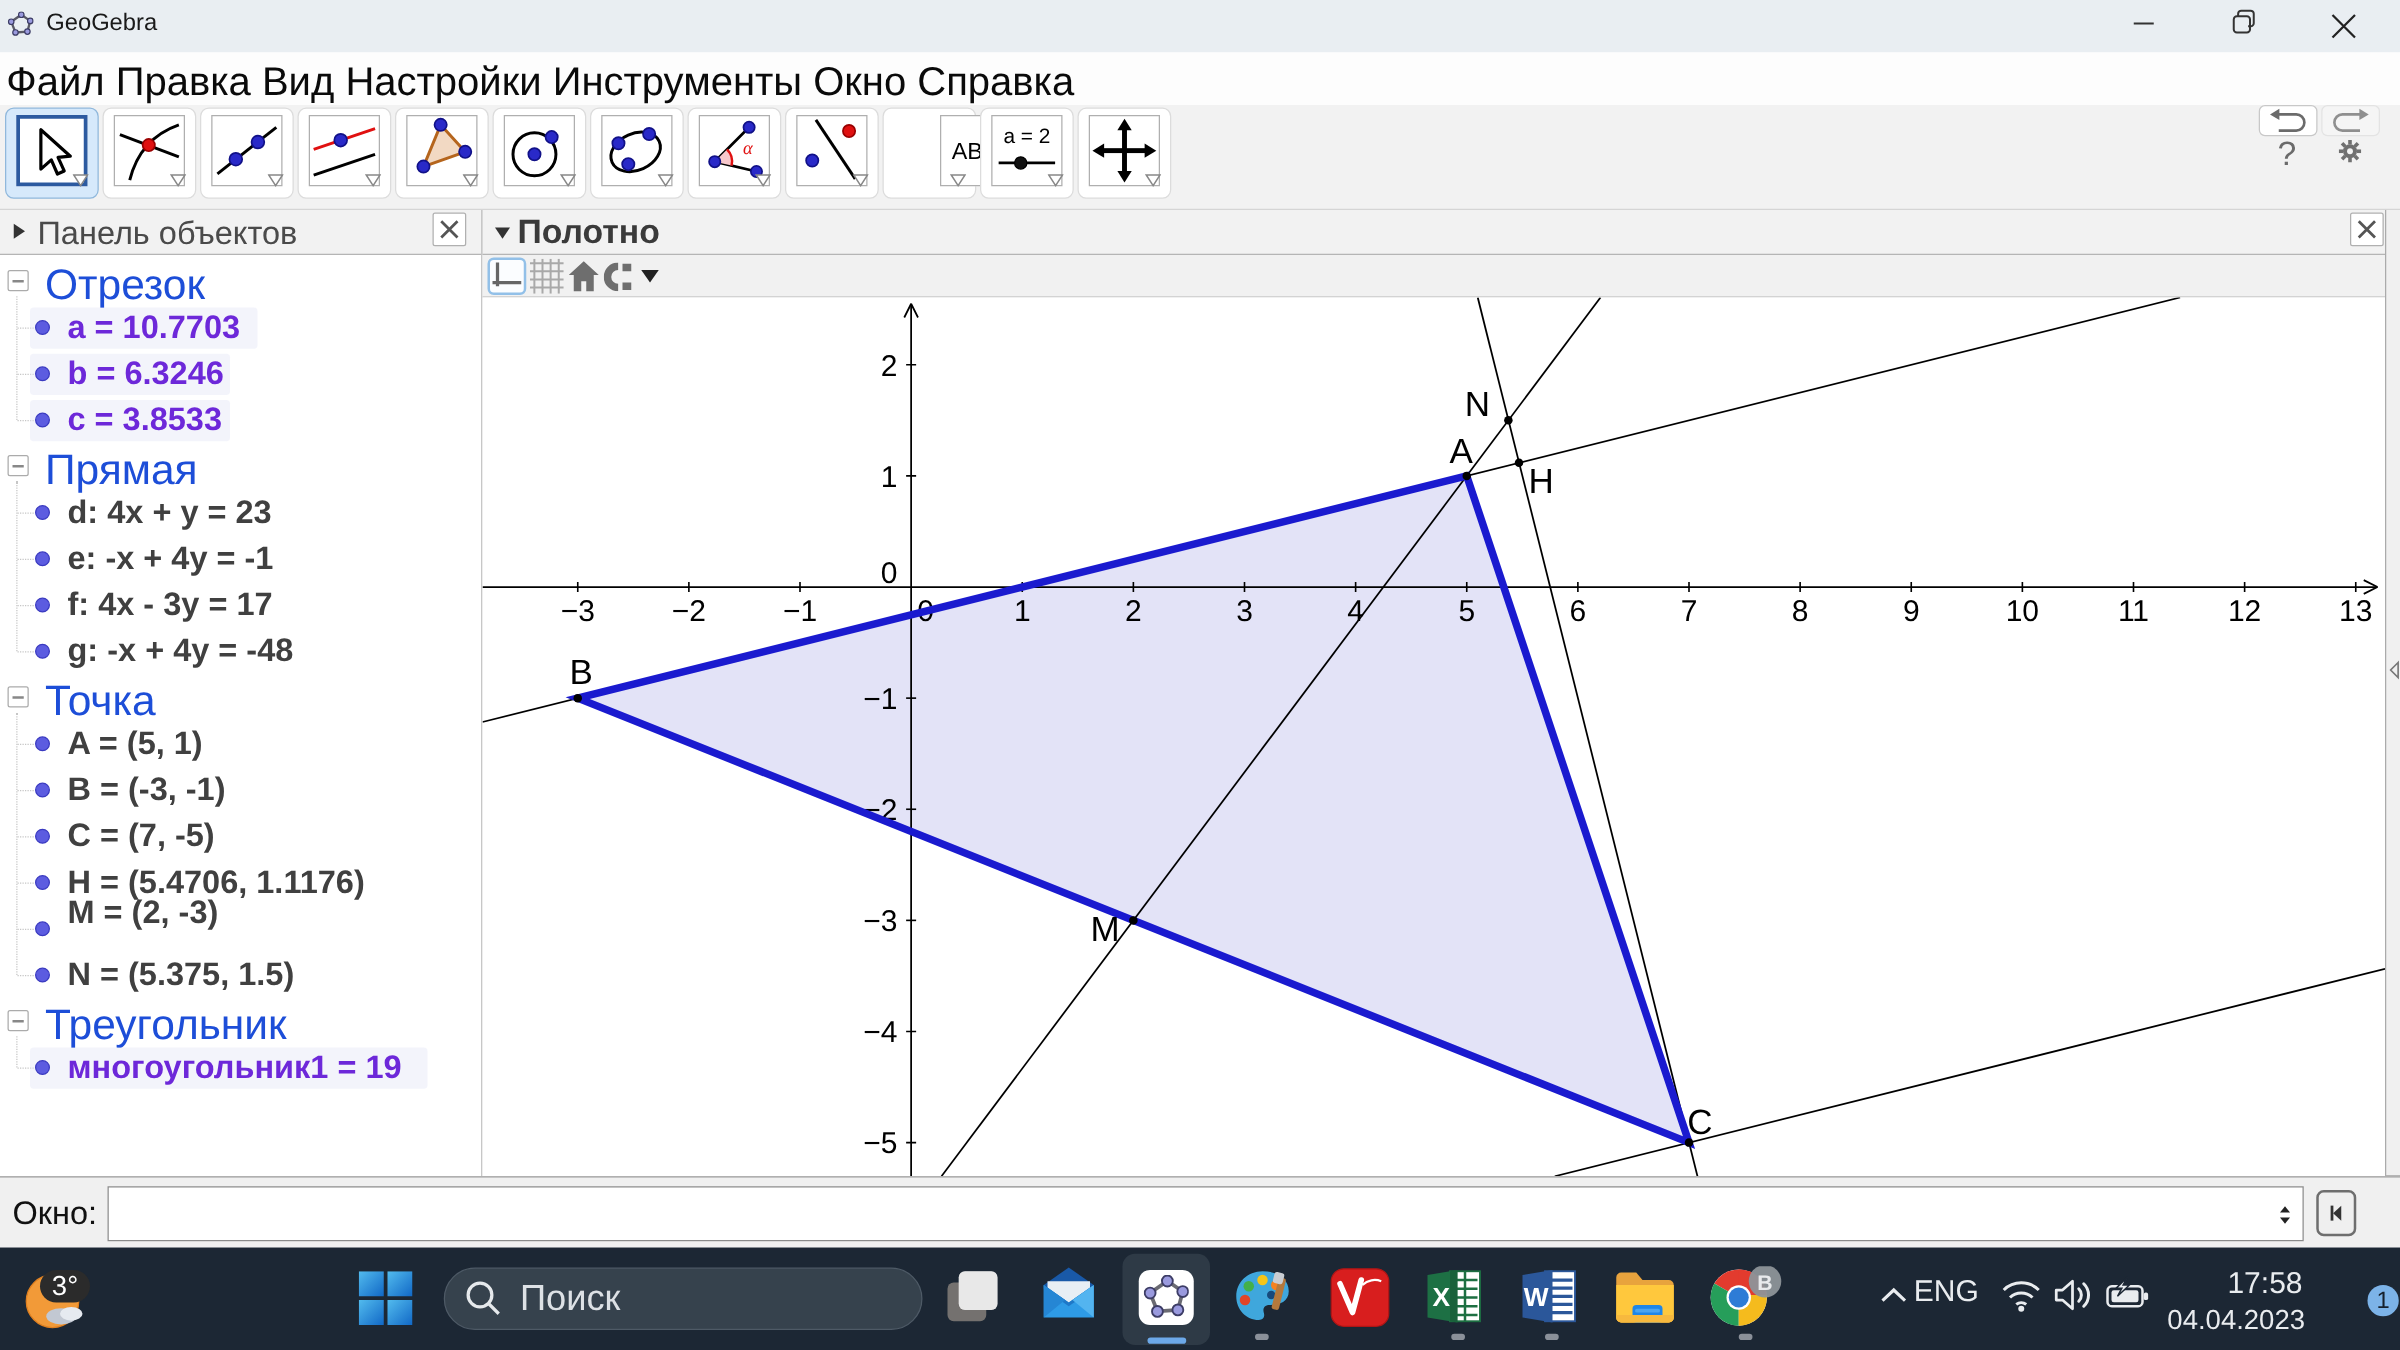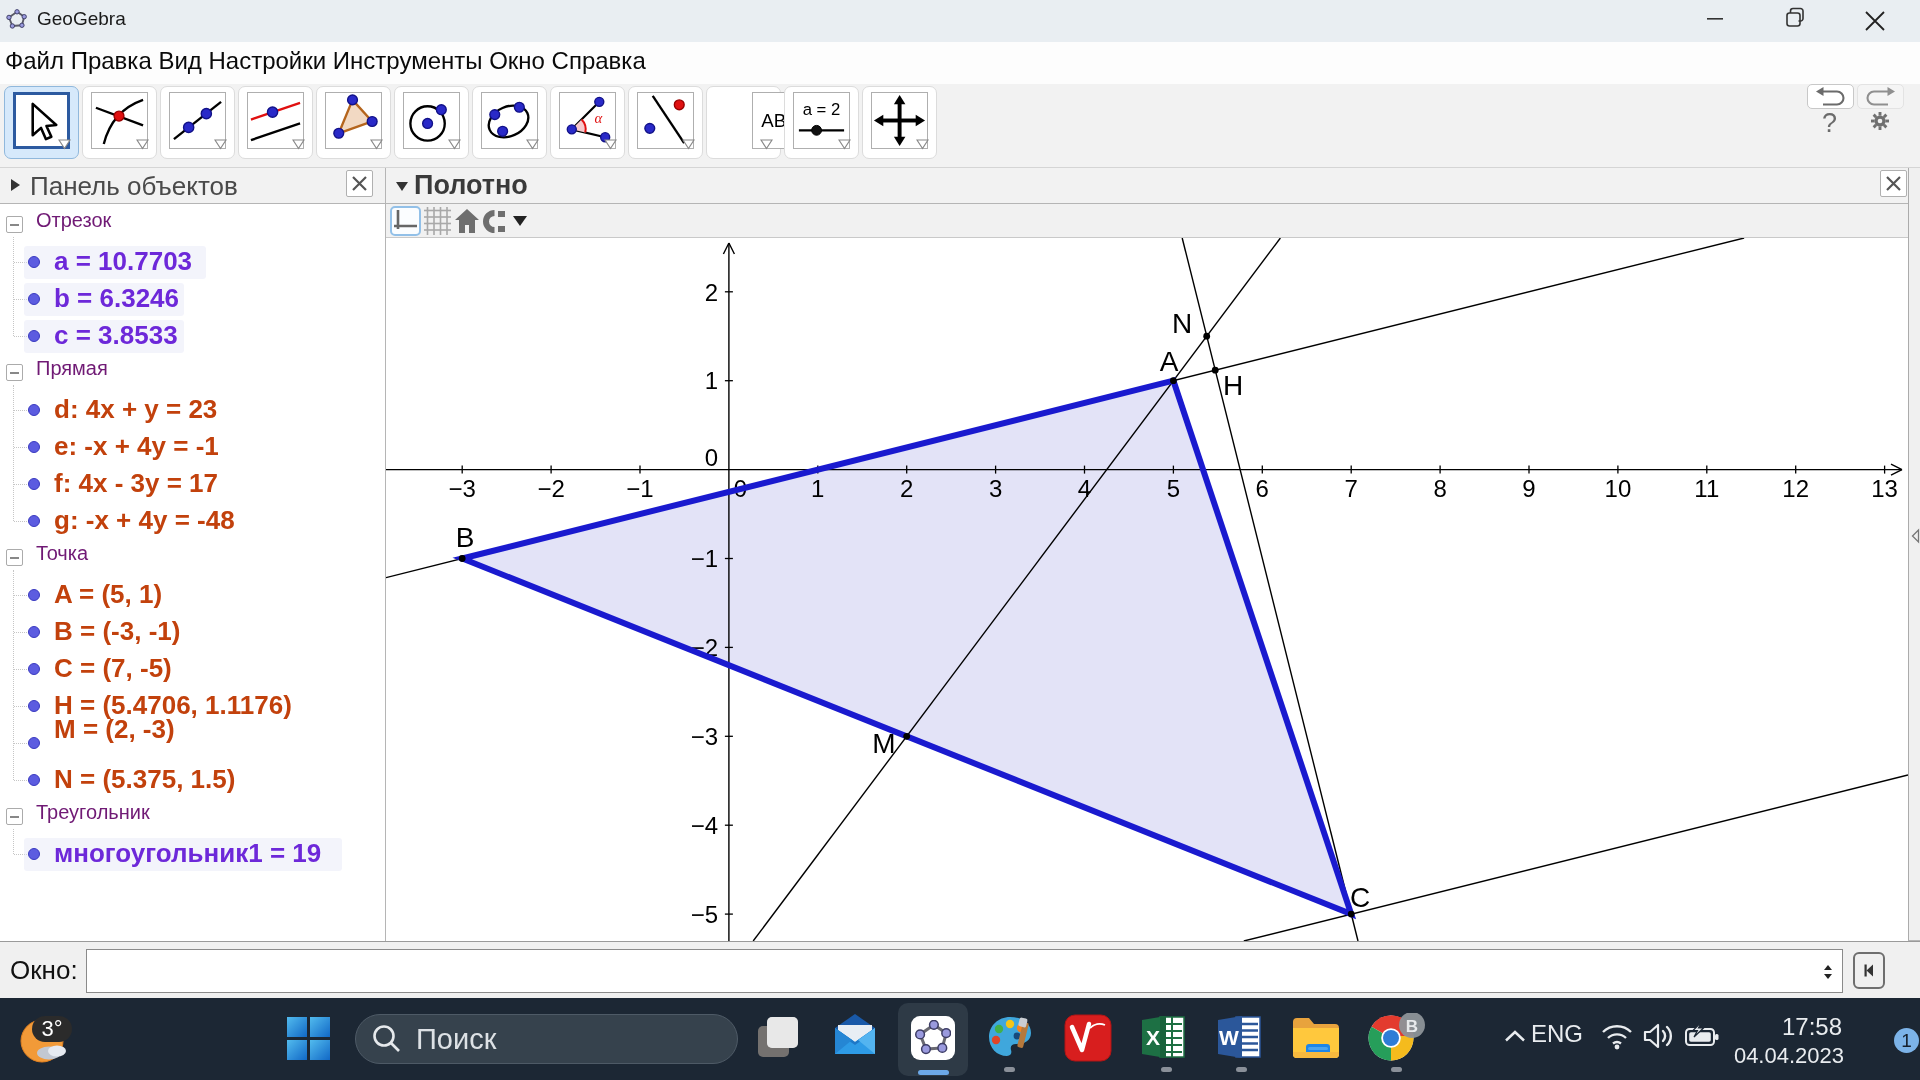--- a/index.html
+++ b/index.html
@@ -14,24 +14,24 @@
 .ddt{position:absolute;width:13px;height:11px}
 #hdrL{position:absolute;left:0;top:168px;width:385px;height:36px;background:#F2F2F2;border-bottom:1px solid #B5B5B5}
 #hdrR{position:absolute;left:386px;top:168px;width:1522px;height:36px;background:#F2F2F2;border-bottom:1px solid #B5B5B5}
 #strip{position:absolute;left:1908px;top:168px;width:12px;height:773px;background:#F0F0F0;border-left:1px solid #ABABAB;border-bottom:1px solid #B5B5B5}
 #panel{position:absolute;left:0;top:204px;width:385px;height:737px;background:#fff}
 #vdiv{position:absolute;left:385px;top:168px;width:1px;height:773px;background:#B5B5B5}
 #stylebar{position:absolute;left:386px;top:204px;width:1522px;height:34px;background:#F1F1F1;border-bottom:1px solid #C9C9C9}
 #canvas{position:absolute;left:386px;top:238px;width:1522px;height:703px;background:#fff}
 #inputbar{position:absolute;left:0;top:941px;width:1920px;height:57px;background:#F0F0F0;border-top:1px solid #9A9A9A}
 #taskbar{position:absolute;left:0;top:998px;width:1920px;height:82px;background:#1C2734}
-.sect{position:absolute;left:36px;font-size:20px;color:#701a75;white-space:nowrap}
+.sect{position:absolute;left:36px;font-size:34px;color:#1d4ed8;white-space:nowrap}
 .item{position:absolute;left:54px;font-size:26px;font-weight:bold;white-space:nowrap}
 .blue{color:#6d28d9}
-.blk{color:#c2410c}
+.blk{color:#404040}
 .mbox{position:absolute;left:6px;width:17px;height:17px;background:#fff;border:1px solid #ABABAB;border-radius:2px}
 .mbox::after{content:"";position:absolute;left:3px;top:7px;width:9px;height:2px;background:#888}
 .bullet{position:absolute;left:28px;width:12px;height:12px;border-radius:50%;background:#5C5CE0;border:1px solid #3A3AC0}
 .hl{position:absolute;left:24px;height:33px;background:rgba(224,228,246,0.4);border-radius:3px}
 </style></head>
 <body>
 <div id="titlebar">
 <svg class="abs" style="left:6px;top:9px" width="21" height="21" viewBox="0 0 24 24">
 <path d="M12.6 3.2 L20.8 8.8 L18.2 18.6 L7.3 19.4 L3.4 9.6 Z" fill="none" stroke="#5a5a66" stroke-width="2.1"></path>
 <circle cx="12.6" cy="3.2" r="2.5" fill="#9a9ade" stroke="#3d3d66" stroke-width="1.1"></circle>
@@ -46,21 +46,21 @@
     </svg>
 <svg class="abs" style="left:1782px;top:0" width="30" height="42" fill="none" stroke="#333" stroke-width="1.6">
 <rect x="5" y="13" width="13" height="13" rx="2.5"></rect>
       <path d="M8.5 13 v-2 a2.5 2.5 0 0 1 2.5 -2.5 h7.5 a2.5 2.5 0 0 1 2.5 2.5 v7.5 a2.5 2.5 0 0 1 -2.5 2.5 h-2"></path>
     </svg>
 <svg class="abs" style="left:1860px;top:0" width="30" height="42" stroke="#222" stroke-width="1.8">
       <path d="M6 12 L24 30 M24 12 L6 30"></path>
     </svg>
 </div>
 <div id="menubar">
-    <span class="abs" style="left:5px;top:5px;font-size:24px;color:#0a0a0a">Файл Правка Вид Настройки Инструменты Окно Справка</span>
+    <span class="abs" style="left:5px;top:5px;font-size:32px;color:#0a0a0a">Файл Правка Вид Настройки Инструменты Окно Справка</span>
   </div>
 <div id="toolbar">
 <div class="tbtn sel" style="left:4px"></div>
 <div class="tibox sel" style="left:13px"><svg width="55" height="55" viewBox="0 0 56 56">
         <path d="M17 9 L17 41 L25.5 33.5 L30.5 45 L36 42.5 L31 31.5 L41 30.5 Z" fill="#fff" stroke="#000" stroke-width="2.6" stroke-linejoin="round"></path>
       </svg></div>
 <svg class="ddt" style="left:58px;top:55px" viewBox="0 0 13 11">
       <path d="M1 1 H12 L6.5 9.5 Z" fill="#fff" stroke="#888" stroke-width="1.2"></path>
     </svg>
 <div class="tbtn" style="left:82px"></div>

